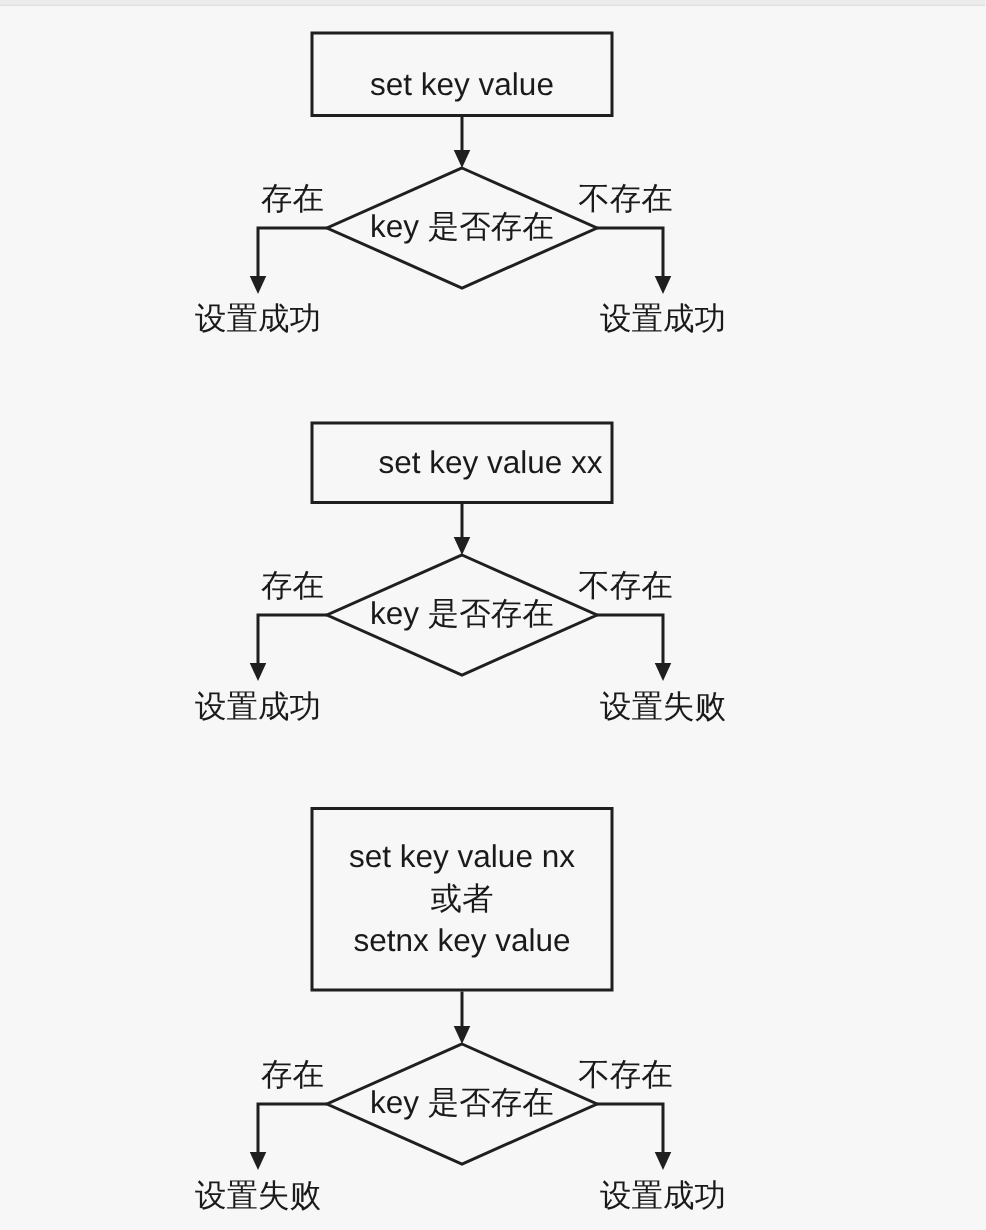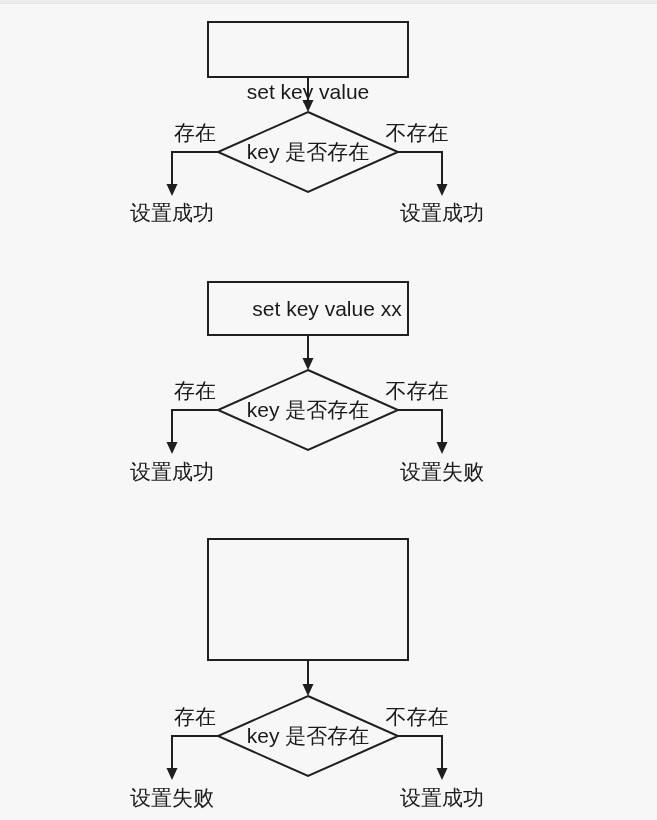--- a/index.html
+++ b/index.html
@@ -19,21 +19,21 @@
   .arrowhead { fill:var(--line,#1f1f1f); stroke:none; }
   .txt {
     position:absolute; text-align:center; font-size:21px; line-height:26px;
     white-space:pre-line; color:var(--text,#1a1a1a);
   }
   .boxlabel {
     display:flex; align-items:center; justify-content:center;
     line-height:28px;
   }
   
-  .box1 { left:207px; top:21px;  width:202px; height:71px;margin-top:35px;  }
+  .box1 { left:207px; top:21px;  width:202px; height:71px;  }
   .box2 { left:207px; top:281px; width:240px; height:55px;  }
   .box3 { left:207px; top:538px; width:202px; height:123px; }
   
   .dec1 { left:233px; top:139px; width:150px; }
   .dec2 { left:233px; top:397px; width:150px; }
   .dec3 { left:233px; top:723px; width:150px; }
   
   .bl1 { left:155px; top:120px; width:80px; }
   .br1 { left:377px; top:120px; width:80px; }
   .bl2 { left:155px; top:378px; width:80px; }
@@ -97,18 +97,21 @@
   <div class="txt ol1">设置成功</div>
   <div class="txt or1">设置成功</div>
 
   <div class="txt boxlabel box2">set key value xx</div>
   <div class="txt dec2">key 是否存在</div>
   <div class="txt bl2">存在</div>
   <div class="txt br2">不存在</div>
   <div class="txt ol2">设置成功</div>
   <div class="txt or2">设置失败</div>
 
+  <div class="txt boxlabel box3">set key value nx
+或者
+setnx key value</div>
   <div class="txt dec3">key 是否存在</div>
   <div class="txt bl3">存在</div>
   <div class="txt br3">不存在</div>
   <div class="txt ol3">设置失败</div>
   <div class="txt or3">设置成功</div>
 </div>
 
 </body></html>

